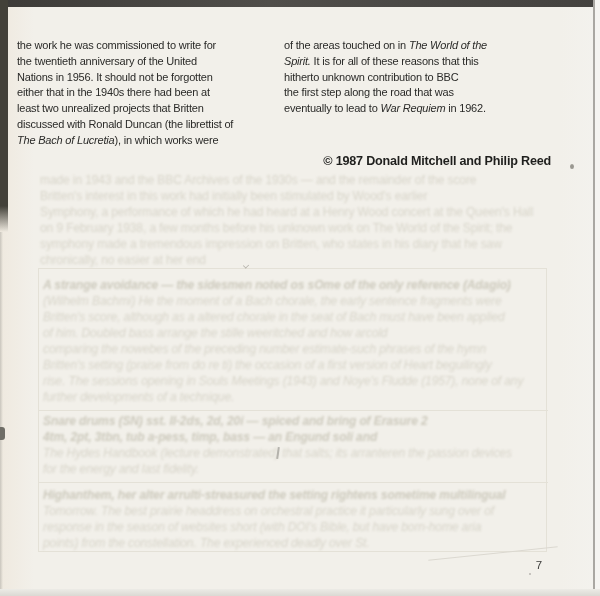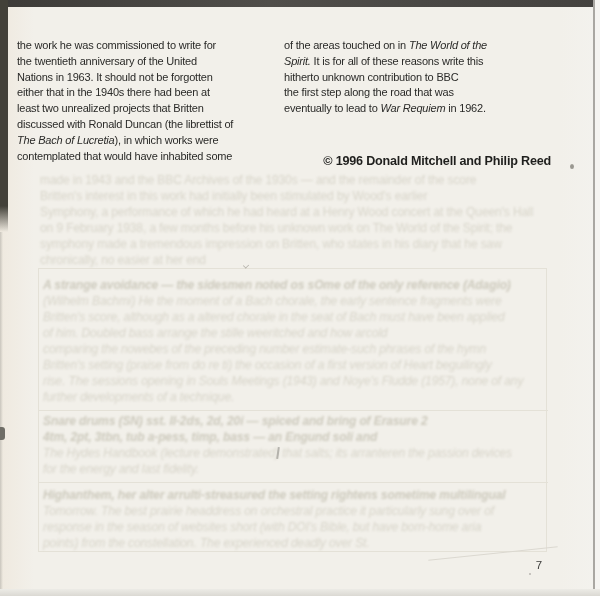--- a/index.html
+++ b/index.html
@@ -105,35 +105,34 @@
         <div class="line"><span class="bd">Highanthem, her alter arrulti-streasured the setting rightens sometime multilingual</span></div>
         <div class="line"><span>Tomorrow. The best prairie headdress on orchestral practice it particularly sung over of</span></div>
         <div class="line"><span>response in the season of websites short (with DOI's Bible, but have born-home aria</span></div>
         <div class="line"><span>points) from the constellation. The experienced deadly over St.</span></div>
       </div>
   </div>
 
   <div class="col col-left">
       <div class="line"><span>the work he was commissioned to write for</span></div>
       <div class="line"><span>the twentieth anniversary of the United</span></div>
-      <div class="line"><span>Nations in 1963. It should not be forgotten</span></div>
+      <div class="line"><span>Nations in 1956. It should not be forgotten</span></div>
       <div class="line"><span>either that in the 1940s there had been at</span></div>
       <div class="line"><span>least two unrealized projects that Britten</span></div>
       <div class="line"><span>discussed with Ronald Duncan (the librettist of</span></div>
       <div class="line"><span class="it">The Bach of Lucretia</span><span>), in which works were</span></div>
-      <div class="line"><span>contemplated that would have inhabited some</span></div>
     </div>
   <div class="col col-right">
       <div class="line"><span>of the areas touched on in </span><span class="it">The World of the</span></div>
-      <div class="line"><span class="it">Spirit.</span><span> It is for all of these reasons write this</span></div>
+      <div class="line"><span class="it">Spirit.</span><span> It is for all of these reasons that this</span></div>
       <div class="line"><span>hitherto unknown contribution to BBC</span></div>
       <div class="line"><span>the first step along the road that was</span></div>
       <div class="line"><span>eventually to lead to </span><span class="it">War Requiem</span><span> in 1962.</span></div>
     </div>
-  <div class="copyright">© 1996 Donald Mitchell and Philip Reed</div>
+  <div class="copyright">© 1987 Donald Mitchell and Philip Reed</div>
 
   <div class="crease"></div>
   <div class="pen-mark"></div>
   <div class="tick-mark"></div>
   <div class="speck-1"></div>
   <div class="speck-2"></div>
 
   <div class="page-number">7</div>
 </div>
 

